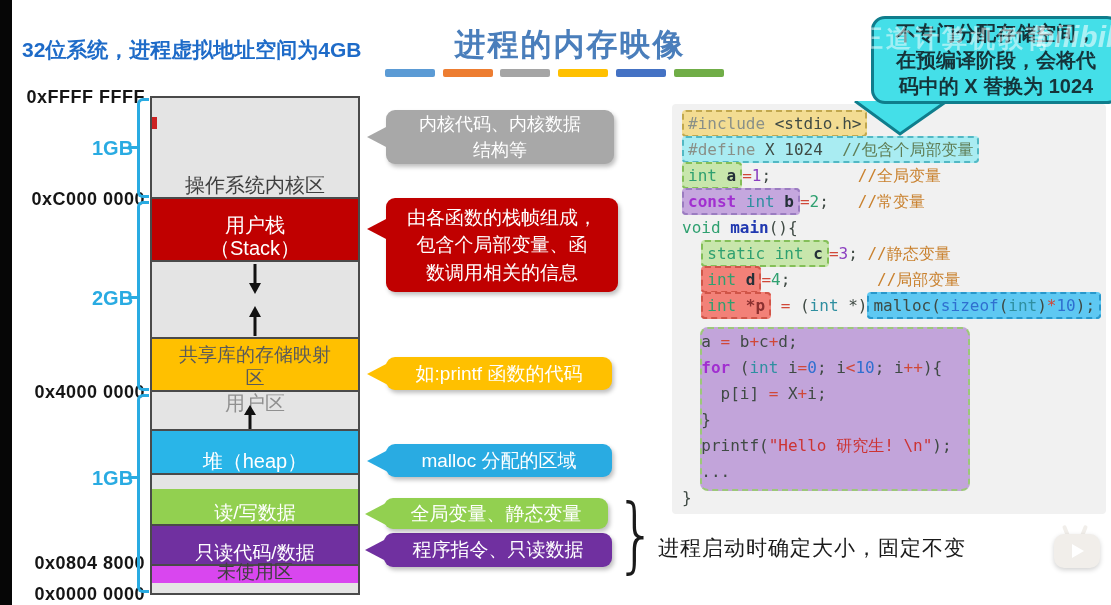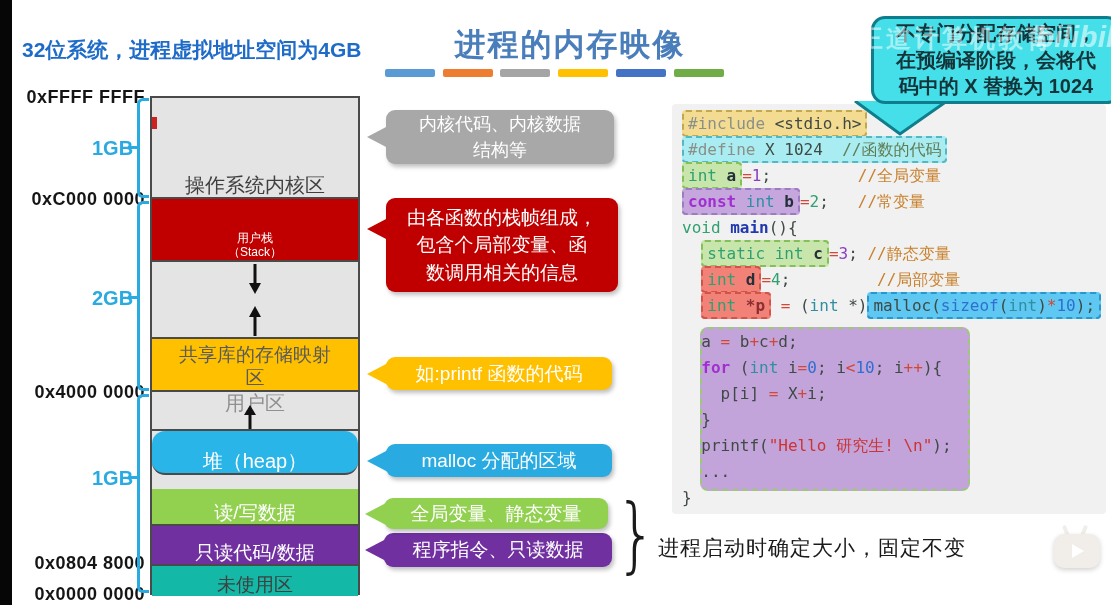--- a/index.html
+++ b/index.html
@@ -103,21 +103,21 @@
   <div class="abs dash" style="left:128px;top:296px;width:9px;"></div>
   <div class="abs dash" style="left:128px;top:476px;width:9px;"></div>
   <div class="abs bracket" style="left:137px;top:98px;height:100px;"></div>
   <div class="abs bracket" style="left:137px;top:201px;height:190px;"></div>
   <div class="abs bracket" style="left:137px;top:394px;height:199px;"></div>
 
   <div class="abs" id="memcol">
     <div class="seg" style="top: 0px; height: 101px; font-size: 20px; background: rgb(228, 228, 228); color: rgb(63, 63, 63);">
       <span class="seg-label">操作系统内核区</span>
     </div>
-    <div class="seg" style="top: 101px; height: 63px; font-size: 12px; background: rgb(192, 0, 0); color: rgb(255, 255, 255);">
+    <div class="seg" style="top: 101px; height: 63px; font-size: 20px; background: rgb(192, 0, 0); color: rgb(255, 255, 255);">
       <span class="seg-label">用户栈
 （Stack）</span>
     </div>
     <div class="seg" style="top: 164px; height: 77px; background: rgb(228, 228, 228);">
       <svg class="abs" style="left:96px;top:2px;" width="14" height="30">
         <line x1="7" y1="0" x2="7" y2="20" stroke="#111" stroke-width="3"></line>
           <polygon points="7,30 1,19 13,19" fill="#111"></polygon>
       </svg>
       <svg class="abs" style="left:96px;top:44px;" width="14" height="30">
         <line x1="7" y1="30" x2="7" y2="10" stroke="#111" stroke-width="3"></line>
@@ -128,30 +128,30 @@
       <span class="seg-label">共享库的存储映射
 区</span>
     </div>
     <div class="seg" style="top: 294px; height: 39px; font-size: 20px; align-items: flex-start; background: rgb(228, 228, 228); color: rgb(144, 144, 144);">
       <span class="seg-label">用户区</span>
       <svg class="abs" style="left:91px;top:13px;" width="14" height="24">
         <line x1="7" y1="24" x2="7" y2="9" stroke="#111" stroke-width="3"></line>
           <polygon points="7,0 1,10 13,10" fill="#111"></polygon>
       </svg>
     </div>
-    <div class="seg" style="top: 333px; height: 44px; font-size: 20px; background: rgb(41, 181, 232); color: rgb(255, 255, 255); border-radius: 13px;">
+    <div class="seg" style="top: 333px; height: 44px; font-size: 20px; background: rgb(41, 181, 232); color: rgb(255, 255, 255);">
       <span class="seg-label">堆（heap）</span>
     </div>
     <div class="seg" style="top: 391px; height: 37px; font-size: 19px; background: rgb(146, 208, 80); color: rgb(255, 255, 255);">
       <span class="seg-label">读/写数据</span>
     </div>
     <div class="seg" style="top: 428px; height: 40px; font-size: 19px; background: rgb(112, 48, 160); color: rgb(255, 255, 255);">
       <span class="seg-label">只读代码/数据</span>
     </div>
-    <div class="seg" style="top: 468px; height: 30px; border-bottom: none; font-size: 19px; background: #14b8a6; color: rgb(63, 63, 63);">
+    <div class="seg" style="top: 468px; height: 17px; border-bottom: none; font-size: 19px; background: #d946ef; color: rgb(63, 63, 63);">
       <span class="seg-label">未使用区</span>
     </div>
   </div>
   <div class="abs" id="redtick"></div>
 
   <div class="abs callout" style="left: 386px; top: 110px; width: 228px; height: 54px; font-size: 18px; background: rgb(168, 168, 168);">
     <span class="tail" style="top: 16px; border-right-color: rgb(168, 168, 168);"></span>
     <span class="pre">内核代码、内核数据
 结构等</span>
   </div>
@@ -178,21 +178,21 @@
     <span>全局变量、静态变量</span>
   </div>
 
   <div class="abs" id="brace">}</div>
   <div class="abs" id="bottomtext">进程启动时确定大小，固定不变</div>
 
   <div class="abs" id="codepanel"></div>
   <div class="abs" id="purpleblock"></div>
   <div class="abs" id="codelines">
       <div class="code-line"><span class="hl hl-yellow"><span class="c-pre">#include </span><span class="c-dark">&lt;stdio.h&gt;</span></span></div>
-      <div class="code-line"><span class="hl hl-cyan"><span class="c-pre">#define </span><span class="c-dark">X 1024  </span><span class="c-cmtg">//函数的代码</span></span></div>
+      <div class="code-line"><span class="hl hl-cyan"><span class="c-pre">#define </span><span class="c-dark">X 1024  </span><span class="c-cmtg">//包含个局部变量</span></span></div>
       <div class="code-line"><span class="hl hl-green"><span class="c-kwg">int </span><span class="c-var">a</span></span><span class="c-op">=</span><span class="c-nump">1</span><span class="c-dark">;         </span><span class="c-cmt">//全局变量</span></div>
       <div class="code-line"><span class="hl hl-purple"><span class="c-kwp">const </span><span class="c-kwt">int </span><span class="c-var">b</span></span><span class="c-op">=</span><span class="c-numg">2</span><span class="c-dark">;   </span><span class="c-cmt">//常变量</span></div>
       <div class="code-line"><span class="c-kwg">void </span><span class="c-fn">main</span><span class="c-dark">(){</span></div>
       <div class="code-line"><span class="c-dark">  </span><span class="hl hl-green"><span class="c-kwg">static </span><span class="c-kwg">int </span><span class="c-var">c</span></span><span class="c-op">=</span><span class="c-nump">3</span><span class="c-dark">; </span><span class="c-cmt">//静态变量</span></div>
       <div class="code-line"><span class="c-dark">  </span><span class="hl hl-red"><span class="c-kwg">int </span><span class="c-var">d</span></span><span class="c-op">=</span><span class="c-numg">4</span><span class="c-dark">;         </span><span class="c-cmt">//局部变量</span></div>
       <div class="code-line"><span class="c-dark">  </span><span class="hl hl-red"><span class="c-kwg">int </span><span class="c-ptr">*p</span></span><span class="c-dark"> </span><span class="c-op">= </span><span class="c-dark">(</span><span class="c-kwt">int</span><span class="c-dark"> *)</span><span class="hl hl-blue"><span class="c-dark">malloc(</span><span class="c-kwb">sizeof</span><span class="c-dark">(</span><span class="c-kwt">int</span><span class="c-dark">)</span><span class="c-op">*</span><span class="c-numb">10</span><span class="c-dark">);</span></span></div>
       <div class="code-line" style="margin-top: 10px;"><span class="c-dark">  </span><span class="c-dark">a </span><span class="c-op">= </span><span class="c-dark">b</span><span class="c-op">+</span><span class="c-dark">c</span><span class="c-op">+</span><span class="c-dark">d</span><span class="c-dark">;</span></div>
       <div class="code-line"><span class="c-dark">  </span><span class="c-kwp">for </span><span class="c-dark">(</span><span class="c-kwt">int </span><span class="c-dark">i</span><span class="c-op">=</span><span class="c-numb">0</span><span class="c-dark">; </span><span class="c-dark">i</span><span class="c-op">&lt;</span><span class="c-numb">10</span><span class="c-dark">; </span><span class="c-dark">i</span><span class="c-op">++</span><span class="c-dark">){</span></div>
       <div class="code-line"><span class="c-dark">    </span><span class="c-dark">p[i] </span><span class="c-op">= </span><span class="c-dark">X</span><span class="c-op">+</span><span class="c-dark">i</span><span class="c-dark">;</span></div>
       <div class="code-line"><span class="c-dark">  }</span></div>

